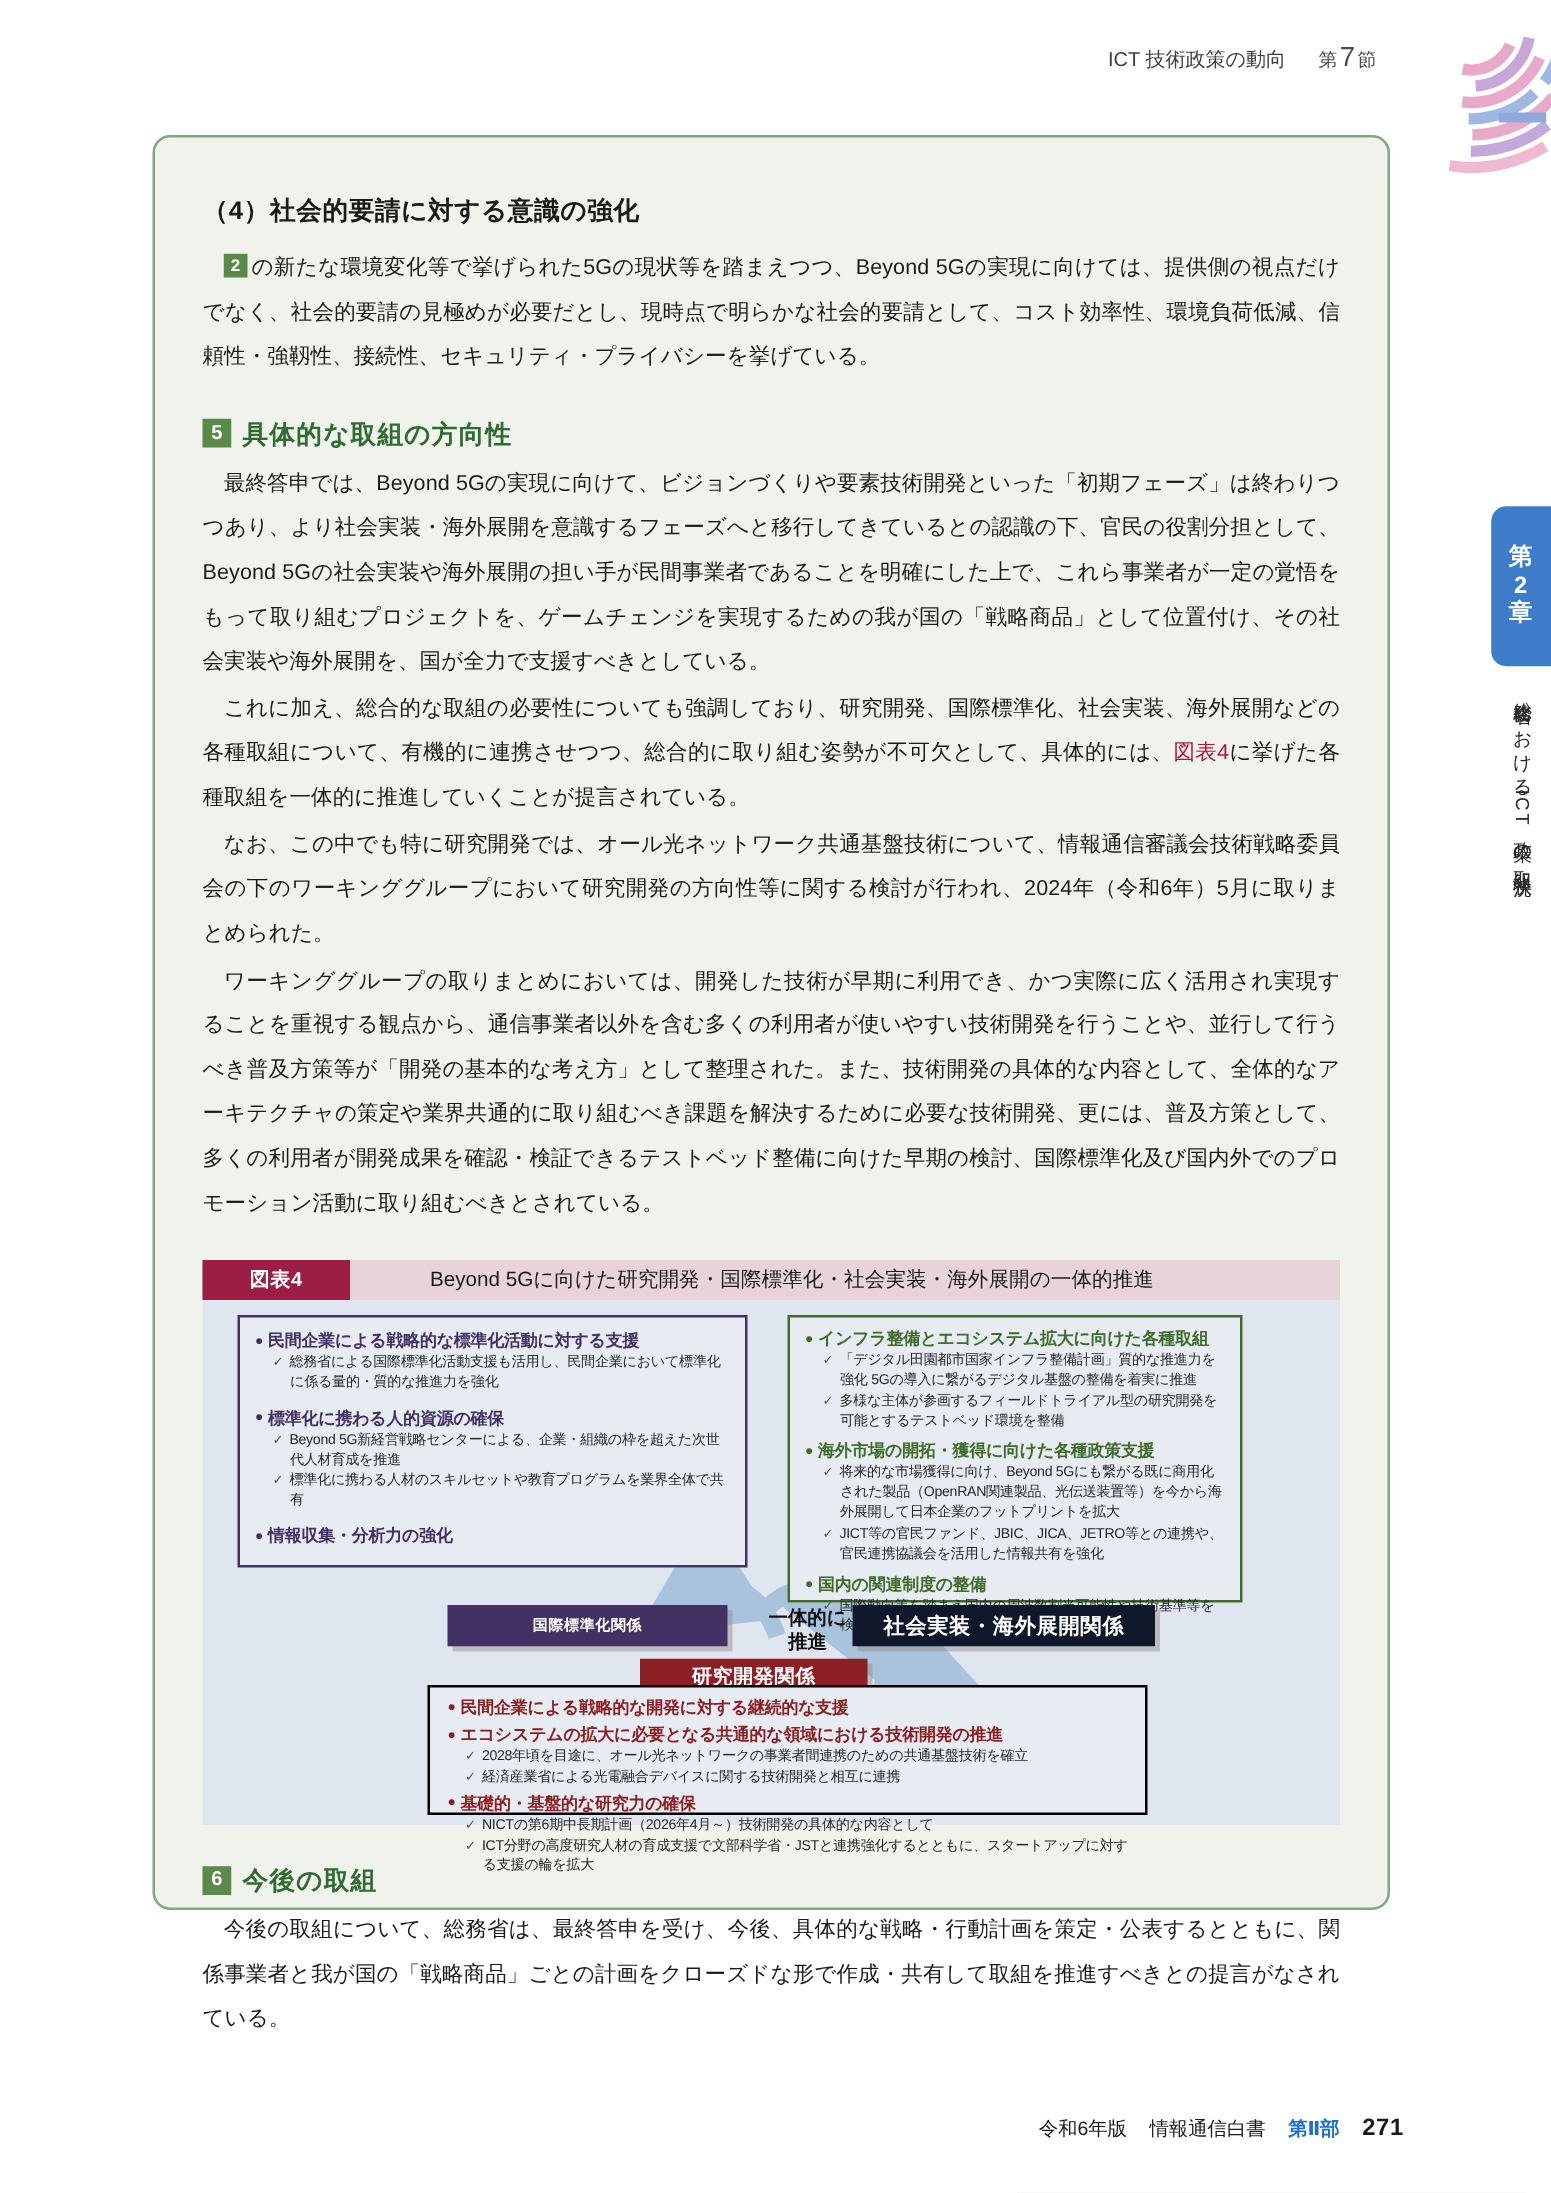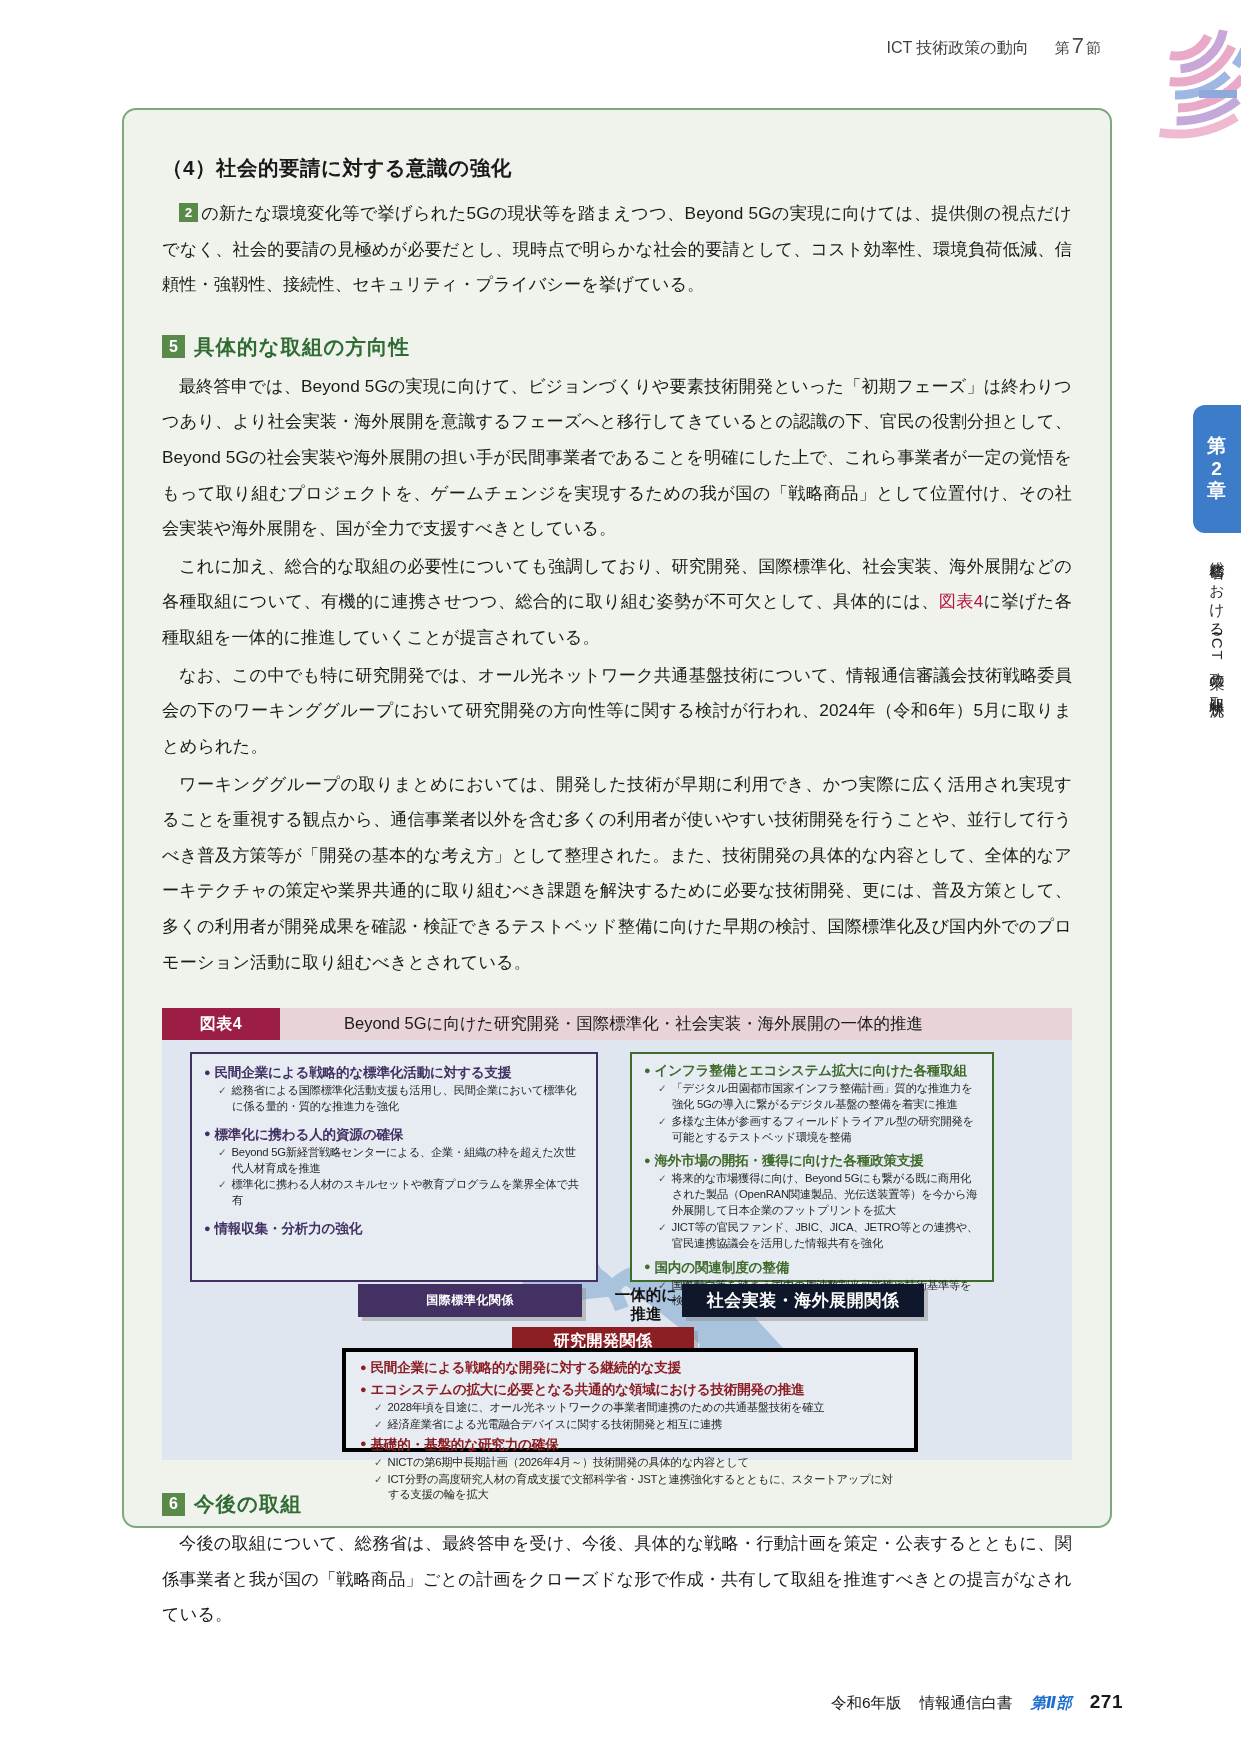--- a/index.html
+++ b/index.html
@@ -82,23 +82,23 @@
   .fig-caption-tag {
     background: #9c1e45; color: #fff; font-weight: bold; font-size: 16px;
     display: flex; align-items: center; justify-content: center; width: 118px;
     letter-spacing: .5px;
   }
   .fig-caption-text { display: flex; align-items: center; padding-left: 20px; font-size: 16.5px; color: #1a1a1a; margin-left: 44px; }
 
   .fig-body { position: relative; background: #dfe6ef; height: 420px; padding: 12px 16px 10px 16px; }
 
   .panel { position: absolute; background: #e7ecf3; }
-  .panel-left  { left: 28px;  top: 12px;  width: 408px; height: 230px; border: 2px solid #433163; }
+  .panel-left  { left: 28px;  top: 12px;  width: 408px; height: 202px; border: 2px solid #433163; }
   .panel-right { left: 468px; top: 12px;  width: 364px; height: 230px; border: 2px solid #3f6b2b; }
-  .panel-bottom{ left: 180px; top: 308px; width: 576px; height: 104px; border: 4px solid #000000; }
+  .panel-bottom{ left: 180px; top: 308px; width: 576px; height: 104px; border: 2px solid #000000; }
   .hd { font-weight: bold; font-size: 13.6px; margin: 0 0 1px 0; padding-left: 2px; letter-spacing: -.2px; }
   .hd::before { content: "\25CF"; font-size: 11px; margin-right: 4px; vertical-align: 1.5px; }
   .panel-left .hd  { color: #433163; }
   .panel-right .hd { color: #3f6b2b; }
   .panel-bottom .hd{ color: #8c1f23; }
   .panel-left  { padding: 10px 10px 6px 10px; }
   .panel-right { padding: 8px 10px 6px 10px; }
   .panel-bottom{ padding: 7px 10px 5px 12px; }
 
   .sub { font-size: 11.3px; line-height: 1.40; color: #262626; padding-left: 30px; text-indent: -14px; margin: 1px 0 0 0; letter-spacing: -.25px; }
@@ -122,21 +122,21 @@
     color: #111; z-index: 6;
   }
   .arrows { position: absolute; left: 0; top: 0; width: 100%; height: 100%; pointer-events: none; }
 
   
   .footer {
     position: absolute; bottom: 40px; right: 118px;
     display: flex; align-items: baseline; gap: 18px;
     font-size: 15.5px; color: #1a1a1a;
   }
-  .footer .part { color: #1f6fd0; font-weight: bold; font-style: italic; }
+  .footer .part { color: #1f6fd0; font-weight: bold; }
   .footer .pageno { font-size: 19px; font-weight: bold; letter-spacing: .5px; }
 </style>
 </head>
 <body>
 
 <div class="corner-deco">
   <svg width="260" height="140" viewBox="0 0 260 140" xmlns="http://www.w3.org/2000/svg">
     <g fill="none" stroke-linecap="butt">
       <circle cx="196" cy="22" r="34" stroke="#e9a9c9" stroke-width="9" stroke-dasharray="46 200" transform="rotate(24 196 22)"></circle>
       <circle cx="196" cy="22" r="47" stroke="#c9a6d8" stroke-width="9" stroke-dasharray="62 260" transform="rotate(10 196 22)"></circle>

